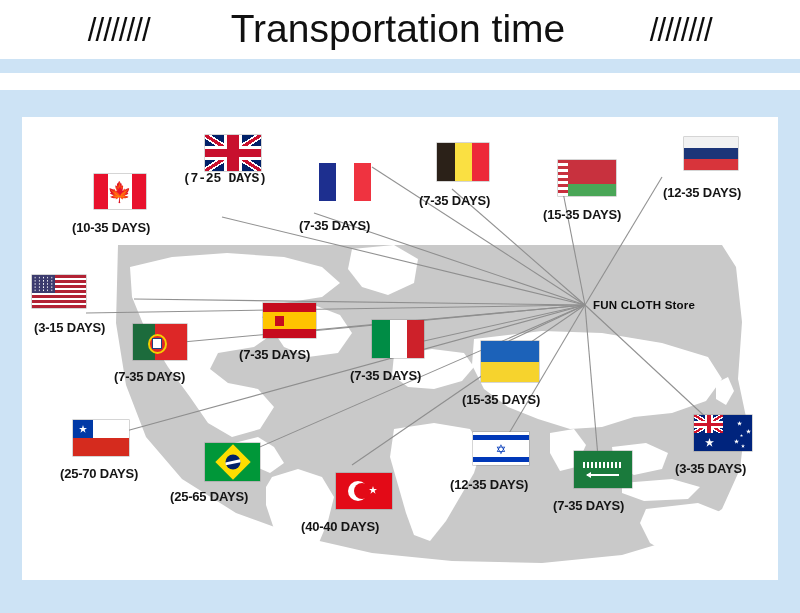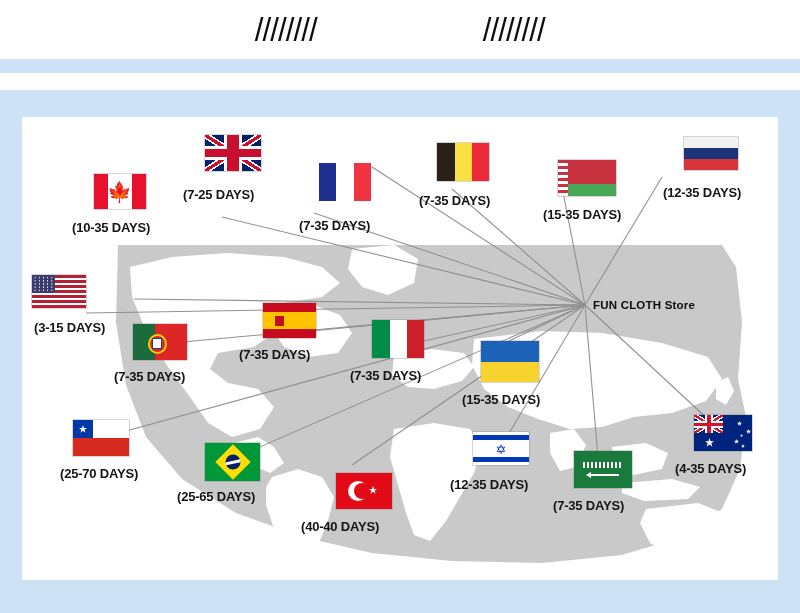--- a/index.html
+++ b/index.html
@@ -93,20 +93,21 @@
   
   .vs{position:absolute;top:0;height:100%;}
   .hs{position:absolute;left:0;width:100%;}
 </style>
 </head>
 <body>
 
 <div class="header">
   <div class="header-inner">
     <span class="slash left">////////</span>
+    <span class="title">Transportation time</span>
     <span class="slash right">////////</span>
   </div>
 </div>
 
 <div class="rule-blue-1"></div>
 <div class="gap-white"></div>
 <div class="blue-field"></div>
 
 <div class="panel">
 
@@ -211,21 +212,21 @@
            linear-gradient(to bottom left,  transparent calc(50% - 3.2px), #ffffff calc(50% - 3.2px), #ffffff calc(50% + 3.2px), transparent calc(50% + 3.2px));"></div>
       <div style="position:absolute;left:0;top:0;width:100%;height:100%;
          background:
            linear-gradient(to bottom right, transparent calc(50% - 1.6px), #C8102E calc(50% - 1.6px), #C8102E calc(50% + 1.6px), transparent calc(50% + 1.6px)),
            linear-gradient(to bottom left,  transparent calc(50% - 1.6px), #C8102E calc(50% - 1.6px), #C8102E calc(50% + 1.6px), transparent calc(50% + 1.6px));"></div>
       <div class="hs" style="top:11px;height:14px;background:#ffffff;"></div>
       <div class="vs" style="left:19px;width:18px;background:#ffffff;"></div>
       <div class="hs" style="top:14px;height:8px;background:#C8102E;"></div>
       <div class="vs" style="left:22px;width:12px;background:#C8102E;"></div>
     </div>
-    <div class="lbl" style="left:161px;top:70px;">(7-25 DAYS)</div>
+    <div class="lbl" style="left:161px;top:54px;font-family:Liberation Mono, monospace;">(7-25 DAYS)</div>
   </div>
 
   <div class="node">
     <div class="flag" style="left:297px;top:46px;width:52px;height:38px;box-shadow:none;">
       <div class="vs" style="left:0;width:17px;background:#1d2f8f;"></div>
       <div class="vs" style="left:17px;width:18px;background:#ffffff;"></div>
       <div class="vs" style="right:0;width:17px;background:#ef3340;"></div>
     </div>
     <div class="lbl" style="left:277px;top:101px;">(7-35 DAYS)</div>
   </div>
@@ -323,21 +324,21 @@
 
   <div class="node">
     <div class="flag" style="left:183px;top:326px;width:55px;height:38px;background:#009739;">
       <div style="position:absolute;left:50%;top:50%;transform:translate(-50%,-50%) rotate(45deg);
            width:25px;height:25px;background:#fedd00;"></div>
       <div style="position:absolute;left:50%;top:50%;transform:translate(-50%,-50%);
            width:15px;height:15px;border-radius:50%;background:#012169;"></div>
       <div style="position:absolute;left:50%;top:50%;transform:translate(-50%,-40%) rotate(-12deg);
            width:15px;height:3px;background:#ffffff;"></div>
     </div>
-    <div class="lbl" style="left:155px;top:372px;">(25-65 DAYS)</div>
+    <div class="lbl" style="left:148px;top:372px;">(25-65 DAYS)</div>
   </div>
 
   <div class="node">
     <div class="flag" style="left:314px;top:356px;width:56px;height:36px;background:#e30a17;">
       <div style="position:absolute;left:12px;top:8px;width:20px;height:20px;
            border-radius:50%;background:#ffffff;"></div>
       <div style="position:absolute;left:18px;top:10px;width:16px;height:16px;
            border-radius:50%;background:#e30a17;"></div>
       <div style="position:absolute;left:33px;top:13px;width:8px;height:8px;background:#ffffff;
            clip-path:polygon(50% 0%,62% 36%,100% 36%,70% 58%,82% 96%,50% 72%,18% 96%,30% 58%,0% 36%,38% 36%);"></div>
@@ -389,16 +390,16 @@
            clip-path:polygon(50% 0%,62% 36%,100% 36%,70% 58%,82% 96%,50% 72%,18% 96%,30% 58%,0% 36%,38% 36%);"></div>
       <div style="position:absolute;left:52px;top:14px;width:5px;height:5px;background:#ffffff;
            clip-path:polygon(50% 0%,62% 36%,100% 36%,70% 58%,82% 96%,50% 72%,18% 96%,30% 58%,0% 36%,38% 36%);"></div>
       <div style="position:absolute;left:40px;top:24px;width:5px;height:5px;background:#ffffff;
            clip-path:polygon(50% 0%,62% 36%,100% 36%,70% 58%,82% 96%,50% 72%,18% 96%,30% 58%,0% 36%,38% 36%);"></div>
       <div style="position:absolute;left:47px;top:29px;width:4px;height:4px;background:#ffffff;
            clip-path:polygon(50% 0%,62% 36%,100% 36%,70% 58%,82% 96%,50% 72%,18% 96%,30% 58%,0% 36%,38% 36%);"></div>
       <div style="position:absolute;left:46px;top:19px;width:3px;height:3px;background:#ffffff;
            clip-path:polygon(50% 0%,62% 36%,100% 36%,70% 58%,82% 96%,50% 72%,18% 96%,30% 58%,0% 36%,38% 36%);"></div>
     </div>
-    <div class="lbl" style="left:653px;top:344px;">(4-35 DAYS)</div>
+    <div class="lbl" style="left:653px;top:344px;">(3-35 DAYS)</div>
   </div>
 
 </div>
 
 </body></html>

